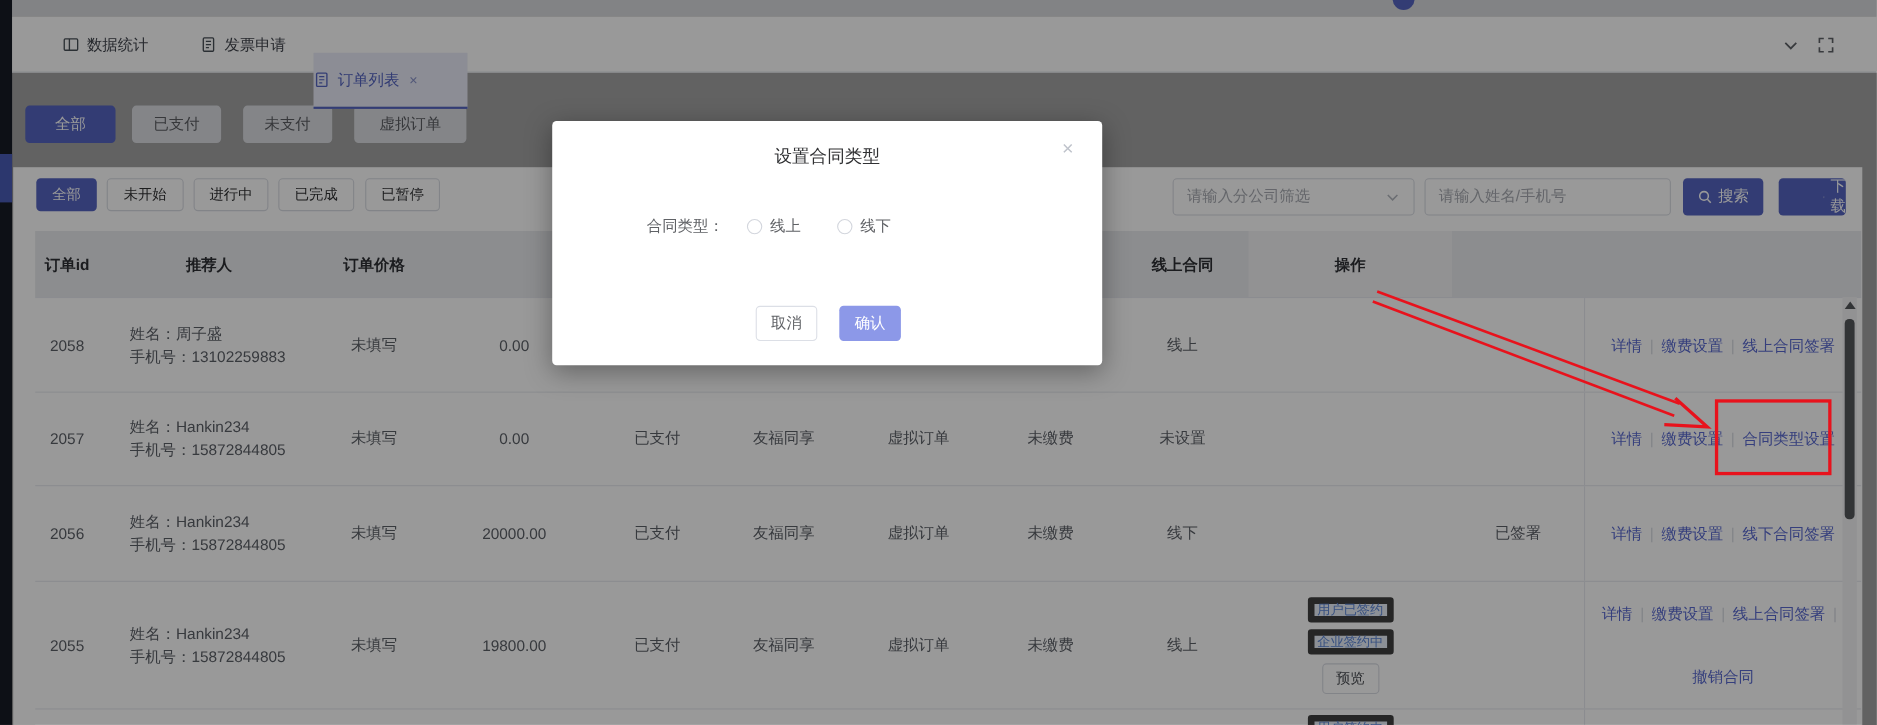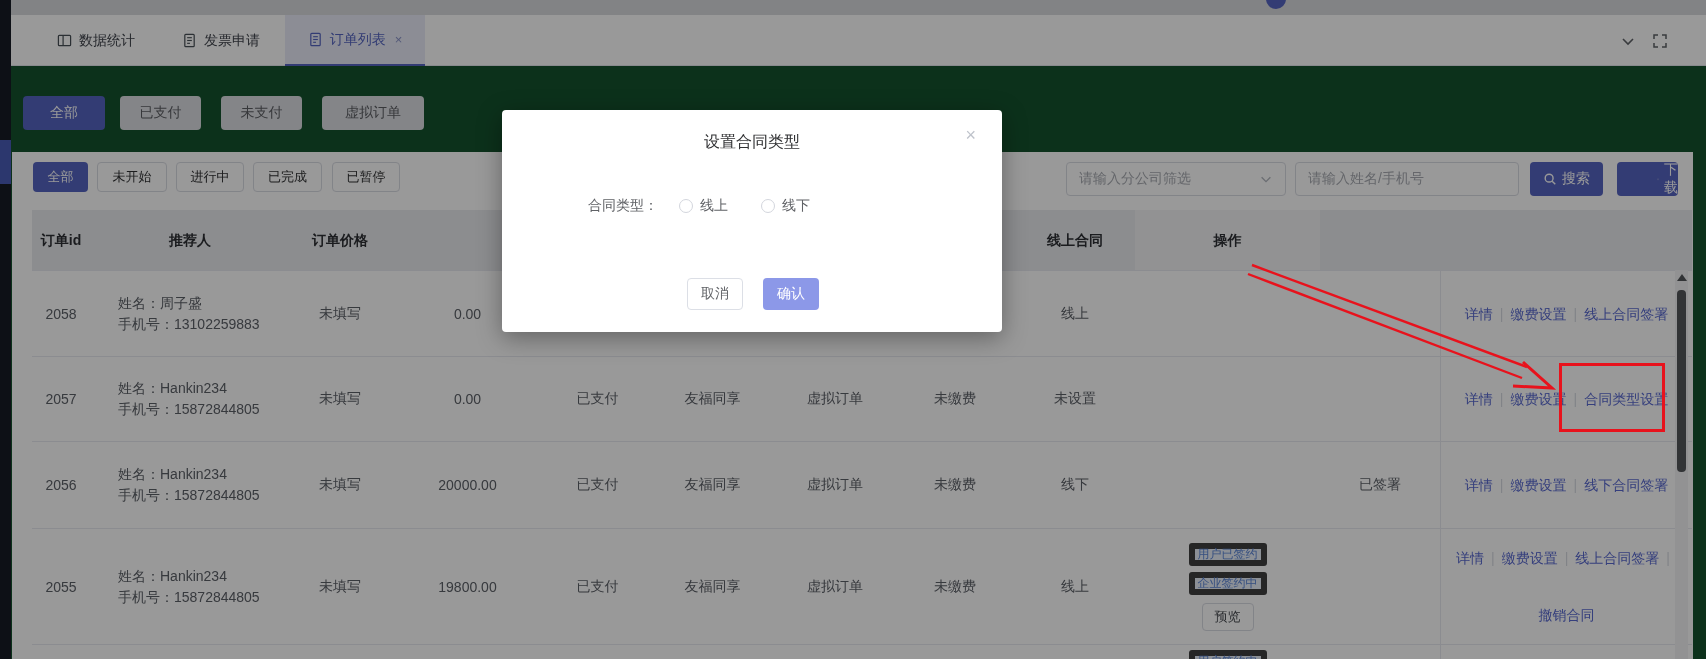--- a/index.html
+++ b/index.html
@@ -1,28 +1,28 @@
 <!DOCTYPE html>
 <html><head>
 <meta charset="utf-8">
 <style>
 * { margin:0; padding:0; box-sizing:border-box; }
 body { font-family:"Liberation Sans", sans-serif; background:#444; }
-.app { position:relative; width:1706px; height:659px; overflow:hidden; background:#14532d; }
+.app { position:relative; width:1706px; height:659px; overflow:hidden; background:#a3a3a3; }
 
 
 .mini-sidebar { position:absolute; left:0; top:0; width:11px; height:659px; background:#161b26; z-index:1; }
 .mini-sidebar .active-seg { position:absolute; left:0; top:140px; width:11px; height:44px; background:#4a5cb8; }
 .topstrip { position:absolute; left:11px; top:0; width:1695px; height:15px; background:#d9dbde; z-index:1; }
 .avatar-arc { position:absolute; left:1266px; top:-11px; width:20px; height:20px; border-radius:50%; background:#5564c1; z-index:2; }
 
 .tabbar { position:absolute; left:11px; top:15px; width:1695px; height:51px; background:#ffffff; border-bottom:1px solid #e4e7ed; z-index:2; }
 .tab { position:absolute; top:0; height:51px; display:flex; align-items:center; gap:7px; font-size:14px; color:#41454d; cursor:pointer; }
 .tab-1 { left:46px; } .tab-2 { left:171px; }
-.tab-active { left:274px; width:140px; justify-content:center; background:#e9ecf8; border-bottom:2px solid #5564c1; color:#5564c1; }
+.tab-active { left:274px; width:140px; justify-content:flex-start; background:#e9ecf8; border-bottom:2px solid #5564c1; color:#5564c1;margin-top:33px; }
 .tab-close { font-size:13px; color:#8a92c9; margin-left:2px; }
 .tabbar-icons { position:absolute; top:0; right:38px; height:51px; display:flex; align-items:center; gap:16px; }
 
 
 .fbtn { position:absolute; top:96px; height:34px; border-radius:4px; font-size:14px; display:flex; align-items:center; justify-content:center; cursor:pointer; z-index:1; }
 .fbtn.gray { background:#dcdee3; color:#5c5e63; }
 .fbtn.blue { background:#5564c1; color:#fff; }
 .fb-0 { left:23px; width:82px; } .fb-1 { left:120px; width:81px; }
 .fb-2 { left:221px; width:81px; } .fb-3 { left:322px; width:102px; }
 

